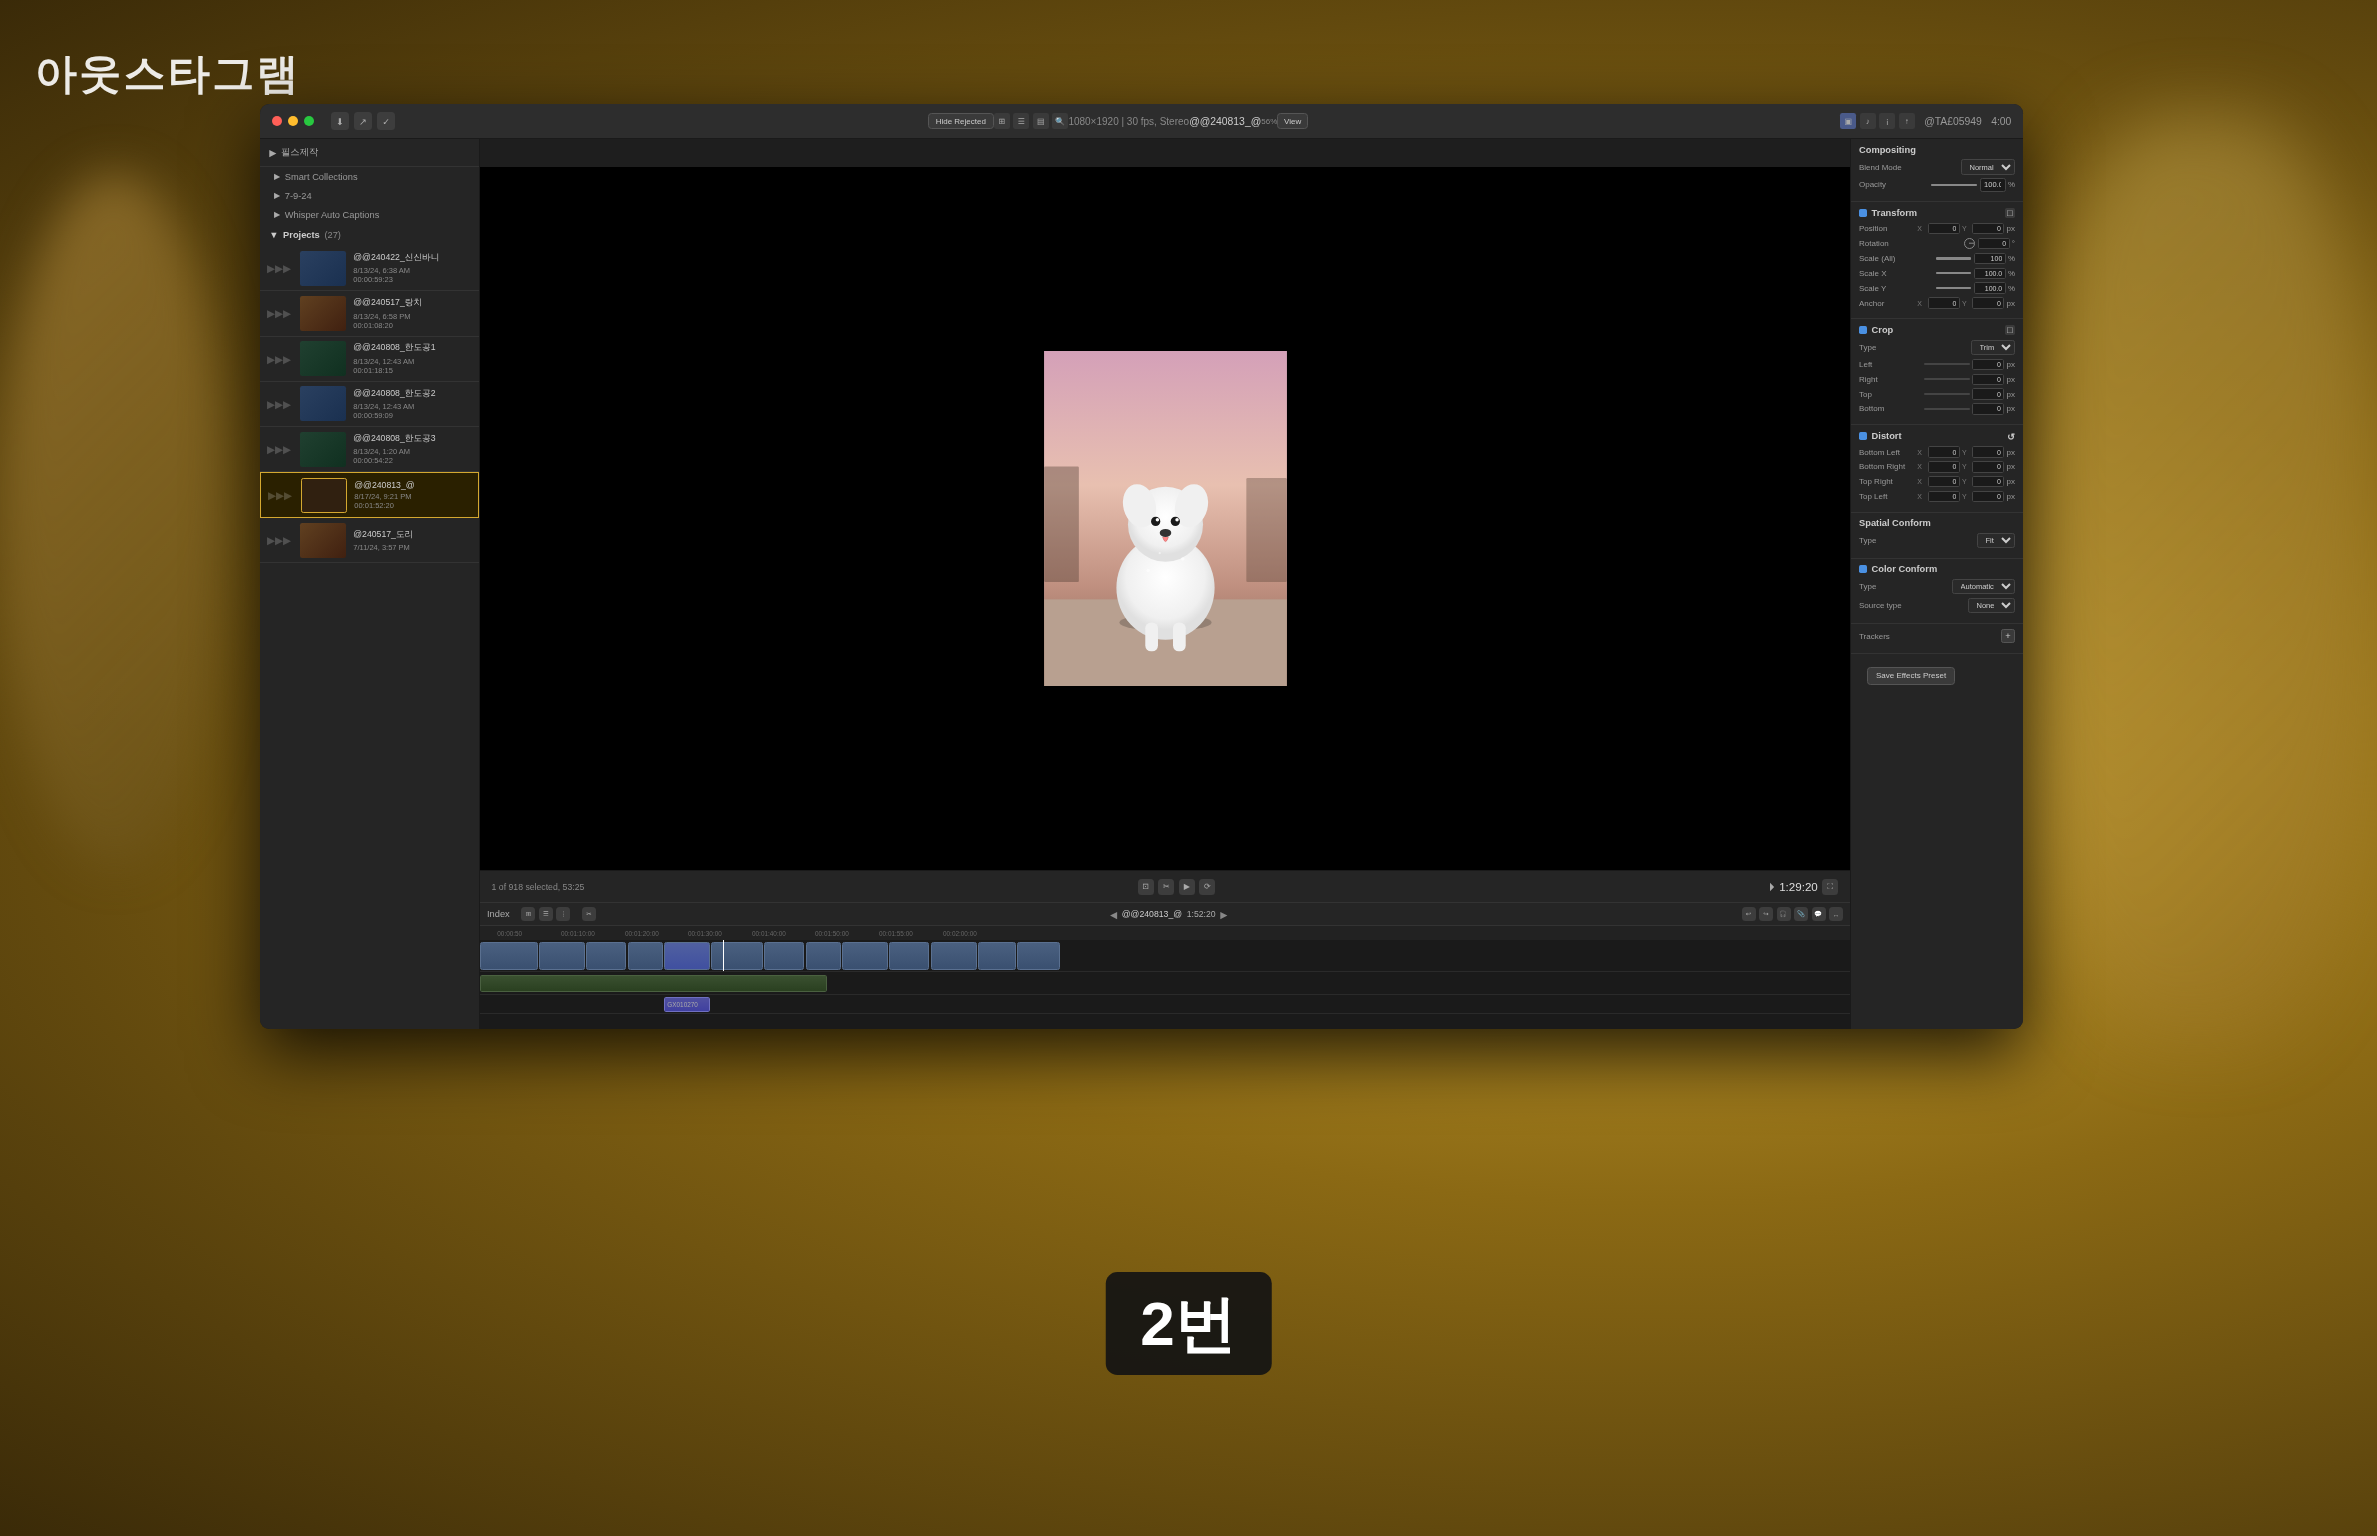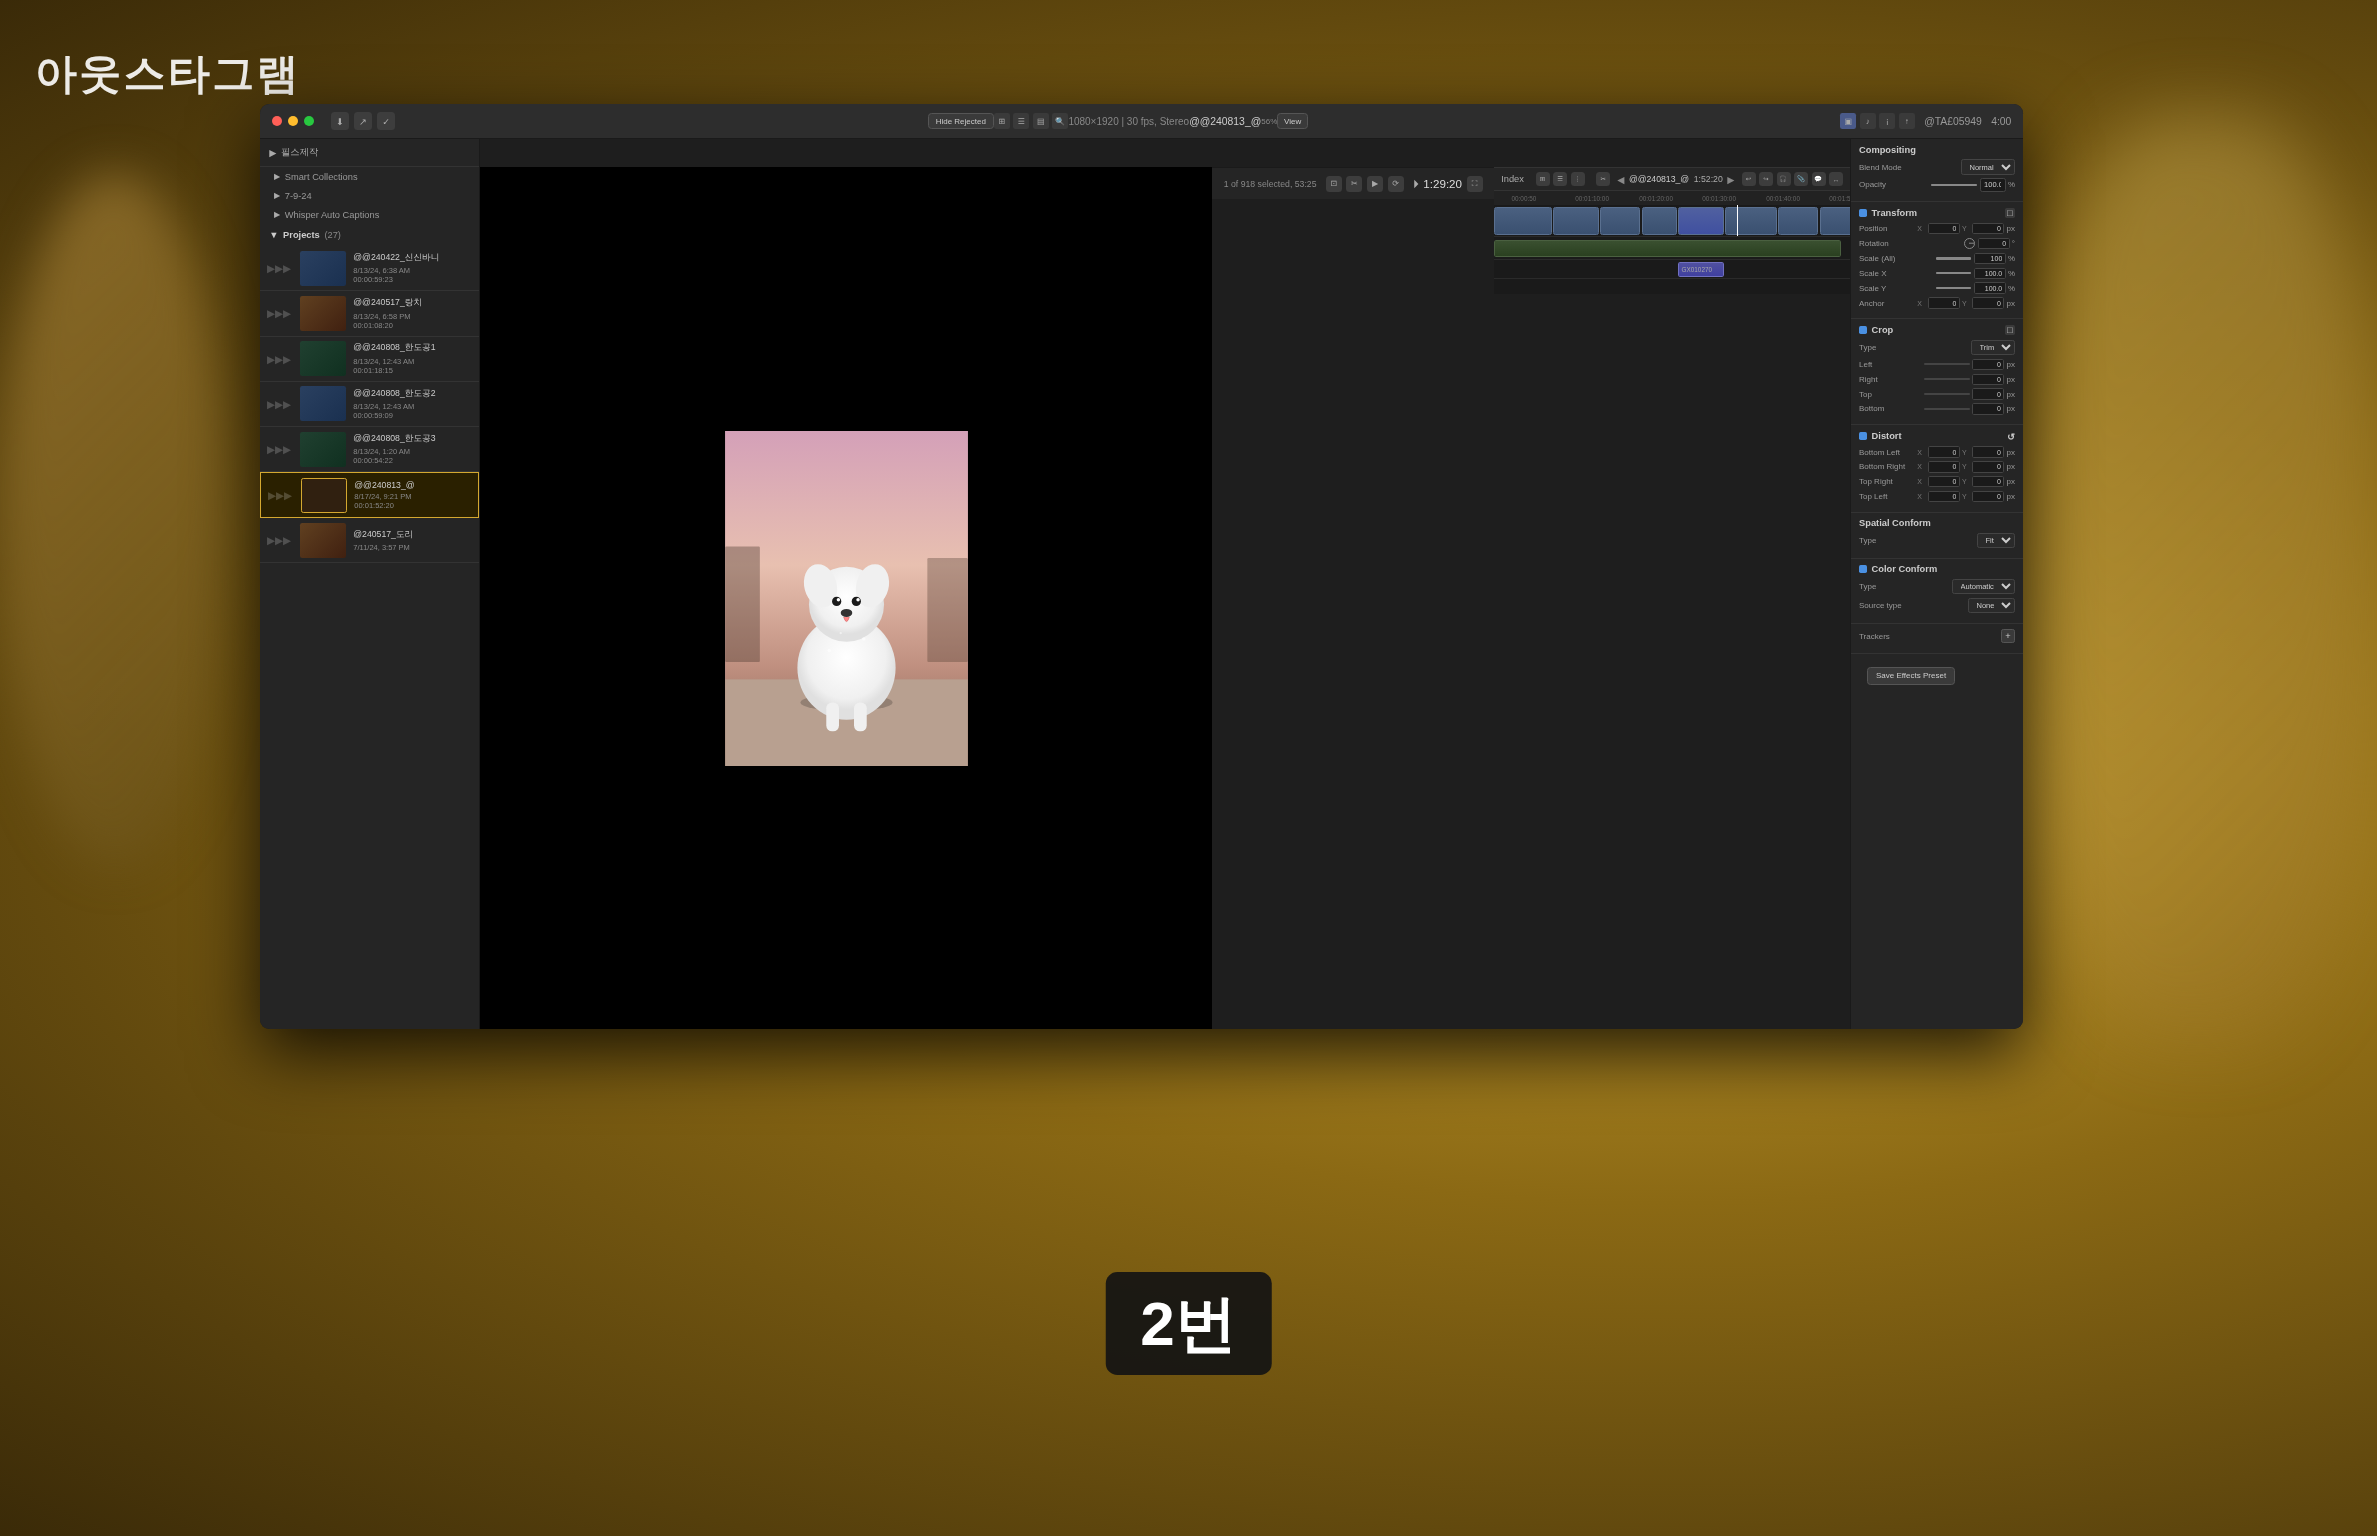--- a/index.html
+++ b/index.html
@@ -233,21 +233,21 @@
 
     .project-duration {
       color: #888;
       font-size: 7.5px;
     }
 
     
     .middle-area {
       flex: 1;
       display: flex;
-      flex-direction: row;
+      flex-direction: column;
       overflow: hidden;
       margin-top: 28px;
     }
 
     
     .viewer {
       flex: 1;
       background: #000;
       display: flex;
       align-items: center;

